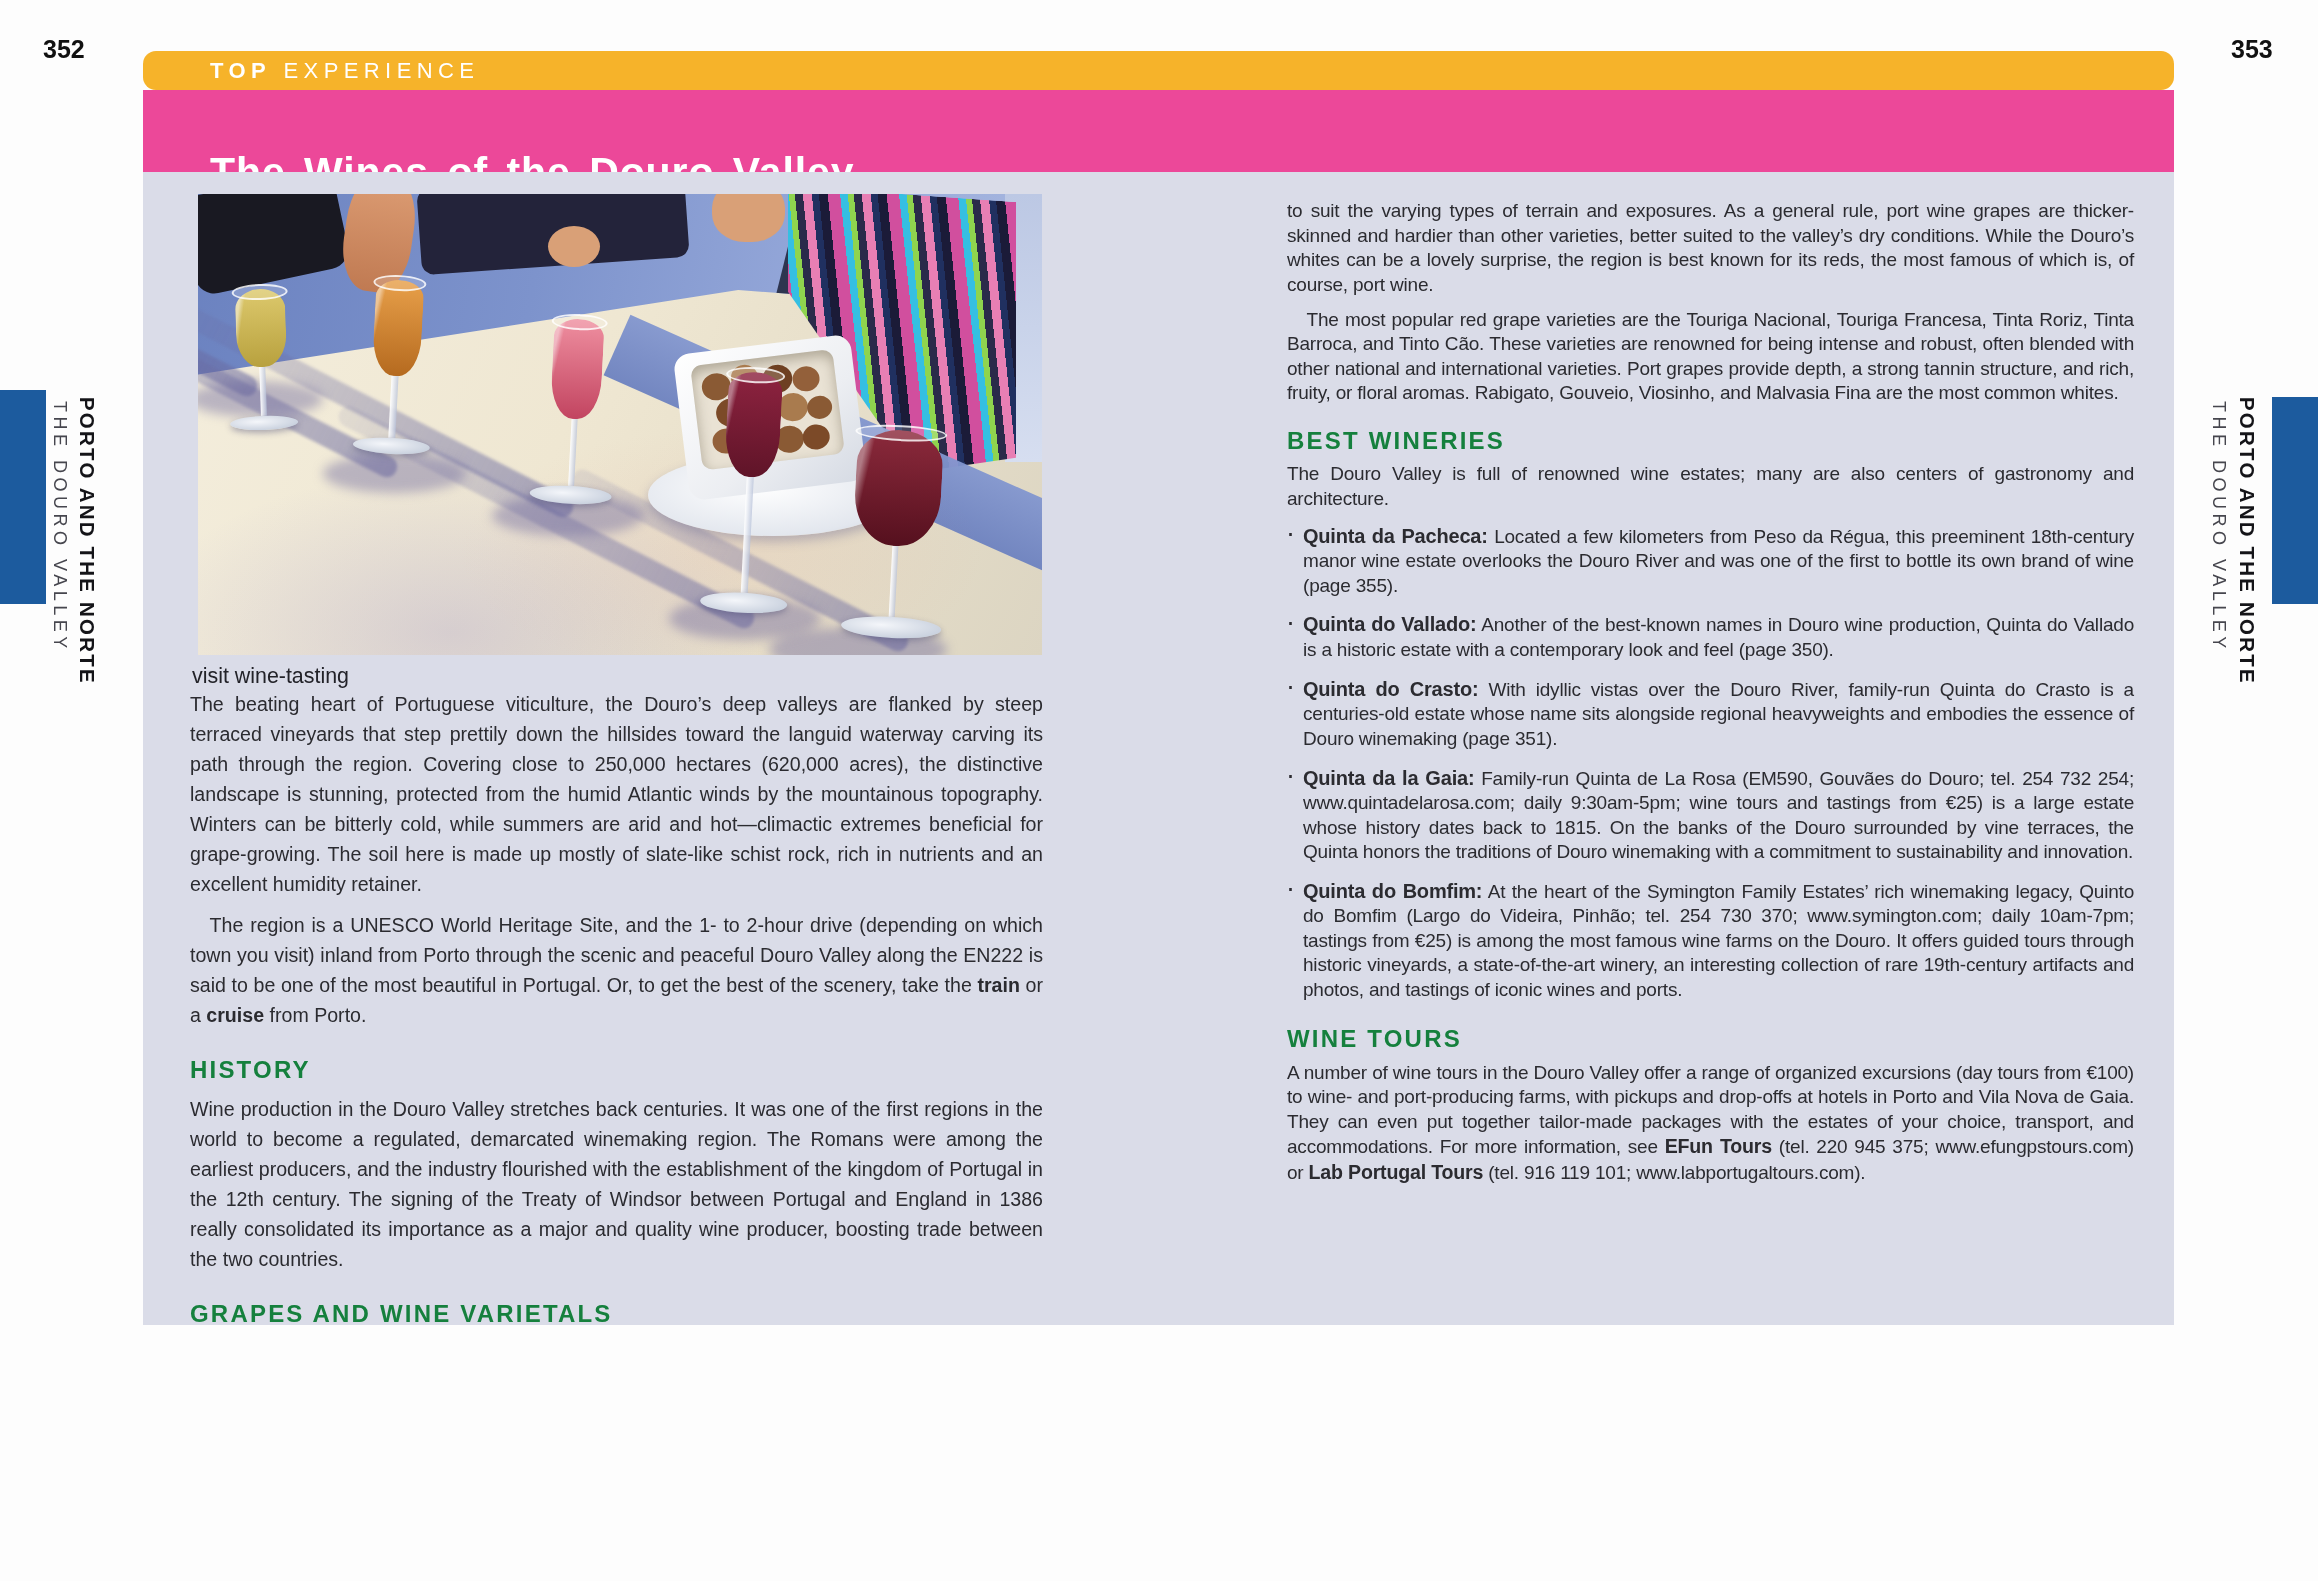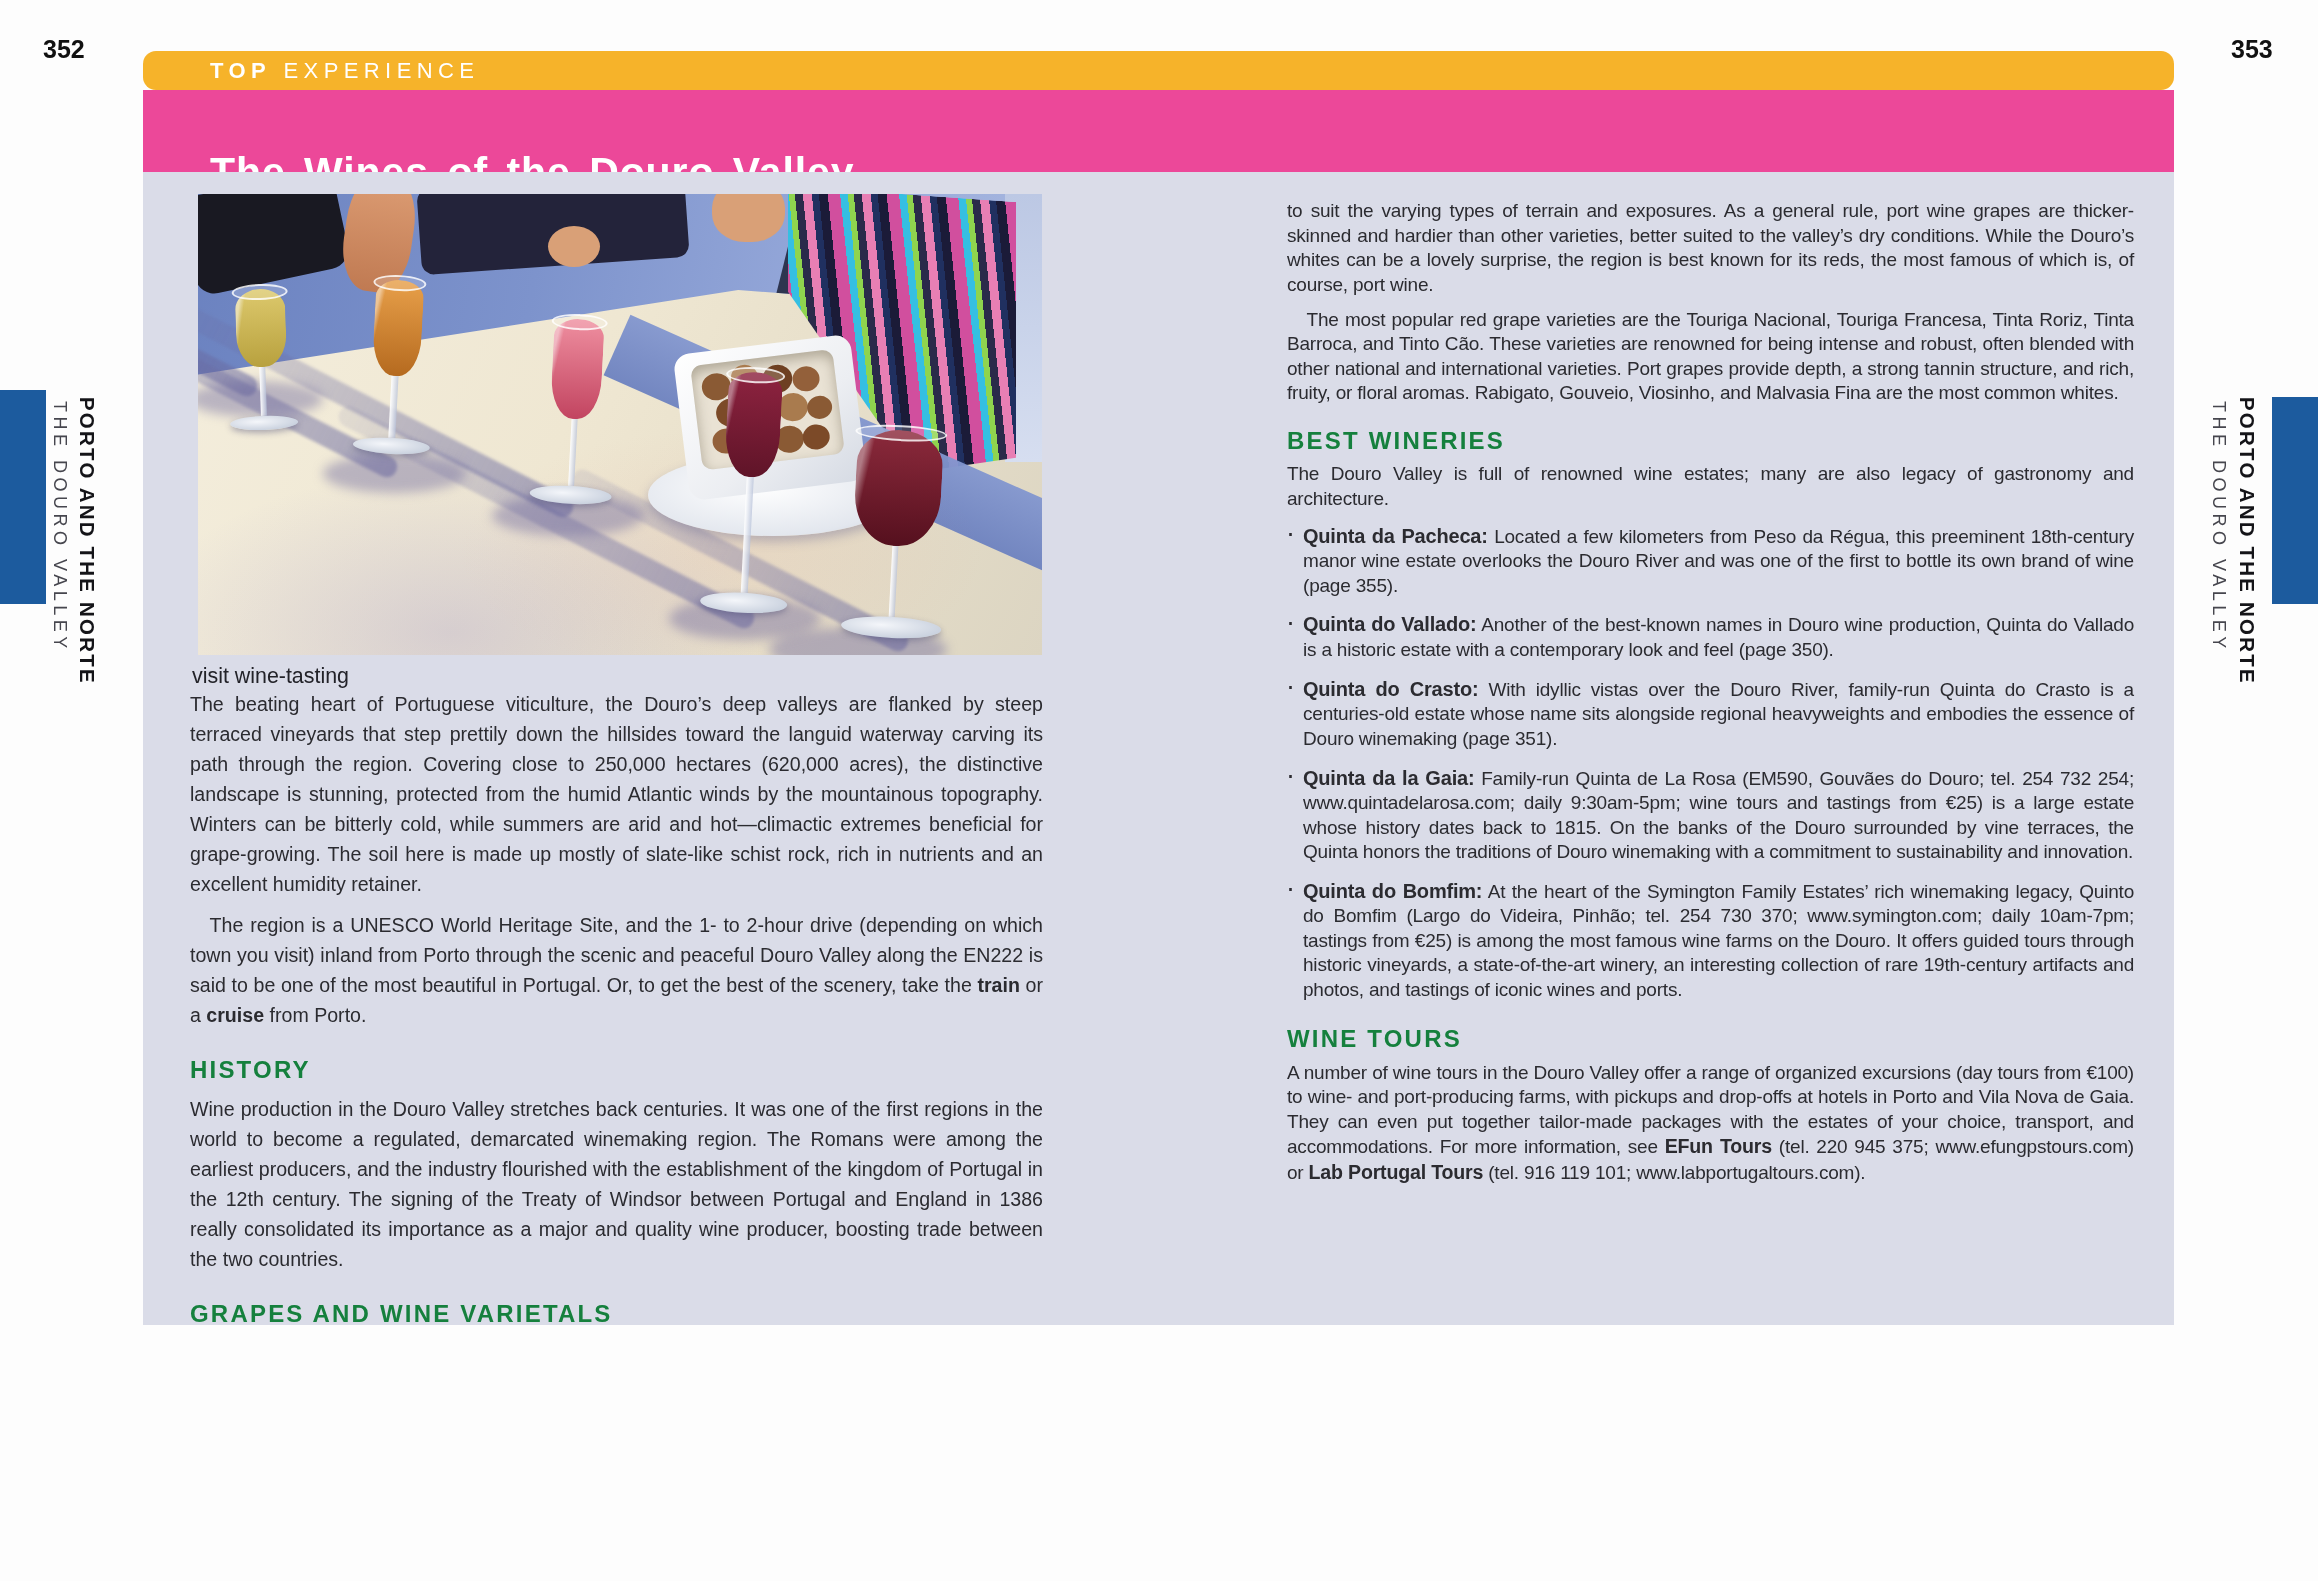--- a/index.html
+++ b/index.html
@@ -229,21 +229,21 @@
       <h2>HISTORY</h2>
       <p>Wine production in the Douro Valley stretches back centuries. It was one of the first regions in the world to become a regulated, demarcated winemaking region. The Romans were among the earliest producers, and the industry flourished with the establishment of the kingdom of Portugal in the 12th century. The signing of the Treaty of Windsor between Portugal and England in 1386 really consolidated its importance as a major and quality wine producer, boosting trade between the two countries.</p>
       <h2>GRAPES AND WINE VARIETALS</h2>
       <p>The Douro Valley is home to scores of different grapes, more than 80 indigenous varieties, chosen</p>
     </div>
 
     <div class="col col-right">
       <p>to suit the varying types of terrain and exposures. As a general rule, port wine grapes are thicker-skinned and hardier than other varieties, better suited to the valley’s dry conditions. While the Douro’s whites can be a lovely surprise, the region is best known for its reds, the most famous of which is, of course, port wine.</p>
       <p class="p-indent">The most popular red grape varieties are the Touriga Nacional, Touriga Francesa, Tinta Roriz, Tinta Barroca, and Tinto Cão. These varieties are renowned for being intense and robust, often blended with other national and international varieties. Port grapes provide depth, a strong tannin structure, and rich, fruity, or floral aromas. Rabigato, Gouveio, Viosinho, and Malvasia Fina are the most common whites.</p>
       <h2 style="margin-top:23px;">BEST WINERIES</h2>
-      <p>The Douro Valley is full of renowned wine estates; many are also legacy of gastronomy and architecture.</p>
+      <p>The Douro Valley is full of renowned wine estates; many are also centers of gastronomy and architecture.</p>
       <ul class="wineries">
         <li>
           <span class="run-in">Quinta da Pacheca:</span>
           <span>Located a few kilometers from Peso da Régua, this preeminent 18th-century manor wine estate overlooks the Douro River and was one of the first to bottle its own brand of wine (page 355).</span>
         </li>
         <li>
           <span class="run-in">Quinta do Vallado:</span>
           <span>Another of the best-known names in Douro wine production, Quinta do Vallado is a historic estate with a contemporary look and feel (page 350).</span>
         </li>
         <li>

